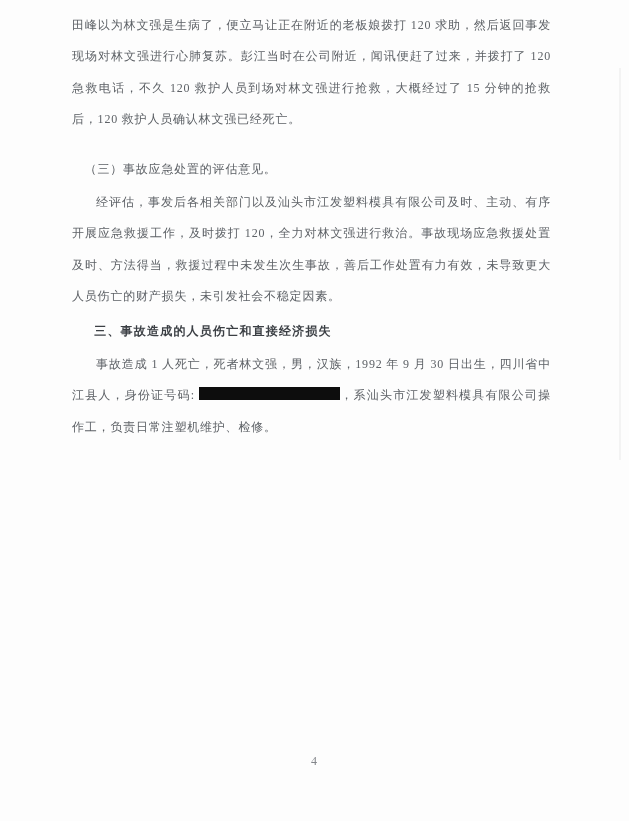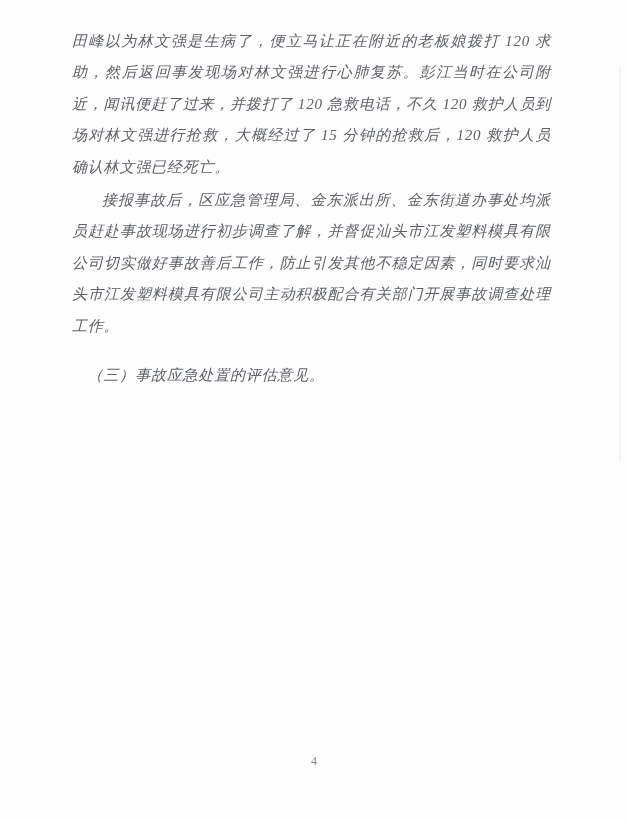--- a/index.html
+++ b/index.html
@@ -20,27 +20,26 @@
     position: absolute;
     left: 619px;
     top: 68px;
     width: 2px;
     height: 392px;
     background: rgba(120, 120, 120, 0.07);
   }
   .text-block {
     position: absolute;
     left: 72px;
-    top: 26px;
+    top: 10px;
     width: 479px;
-    font-size: 15px;
+    font-size: 12px;
     line-height: 31.4px;
     letter-spacing: 0.8px;
     text-align: justify;
-    font-style: italic;
   }
   p { margin: 0; }
   .para-indent {
     text-indent: 2em;
     margin-top: 2px;
   }
   .para-paren {
     text-indent: 1.05em;
     margin-top: 18px;
   }
@@ -76,27 +75,29 @@
 <body>
 
 <div class="page">
 
   <div class="scan-streak"></div>
 
   <main class="text-block">
 
     <p class="para-flush">田峰以为林文强是生病了，便立马让正在附近的老板娘拨打 120 求助，然后返回事发现场对林文强进行心肺复苏。彭江当时在公司附近，闻讯便赶了过来，并拨打了 120 急救电话，不久 120 救护人员到场对林文强进行抢救，大概经过了 15 分钟的抢救后，120 救护人员确认林文强已经死亡。</p>
 
-    <p class="para-indent">接报事故后，区应急管理局、金东派出所、金东街道办事处均派员赶赴事故现场进行初步调查了解，并督促汕头市江发塑料模具有限公司切实做好事故善后工作，防止引发其他不稳定因素，同时要求汕头市江发塑料模具有限公司主动积极配合有关部门开展事故调查处理工作。</p>
 
     <p class="para-paren">（三）事故应急处置的评估意见。</p>
 
+    <p class="para-indent">经评估，事发后各相关部门以及汕头市江发塑料模具有限公司及时、主动、有序开展应急救援工作，及时拨打 120，全力对林文强进行救治。事故现场应急救援处置及时、方法得当，救援过程中未发生次生事故，善后工作处置有力有效，未导致更大人员伤亡的财产损失，未引发社会不稳定因素。</p>
+
+    <p class="section-heading">三、事故造成的人员伤亡和直接经济损失</p>
 
 
-
+    <p class="para-indent"><span>事故造成 1 人死亡，死者林文强，男，汉族，1992 年 9 月 30 日出生，四川省中江县人，身份证号码: </span><span class="redaction"></span><span>，系汕头市江发塑料模具有限公司操作工，负责日常注塑机维护、检修。</span></p>
 
   </main>
 
   <footer class="page-footer">
     <span class="page-number">4</span>
   </footer>
 
 </div>
 
 </body></html>

